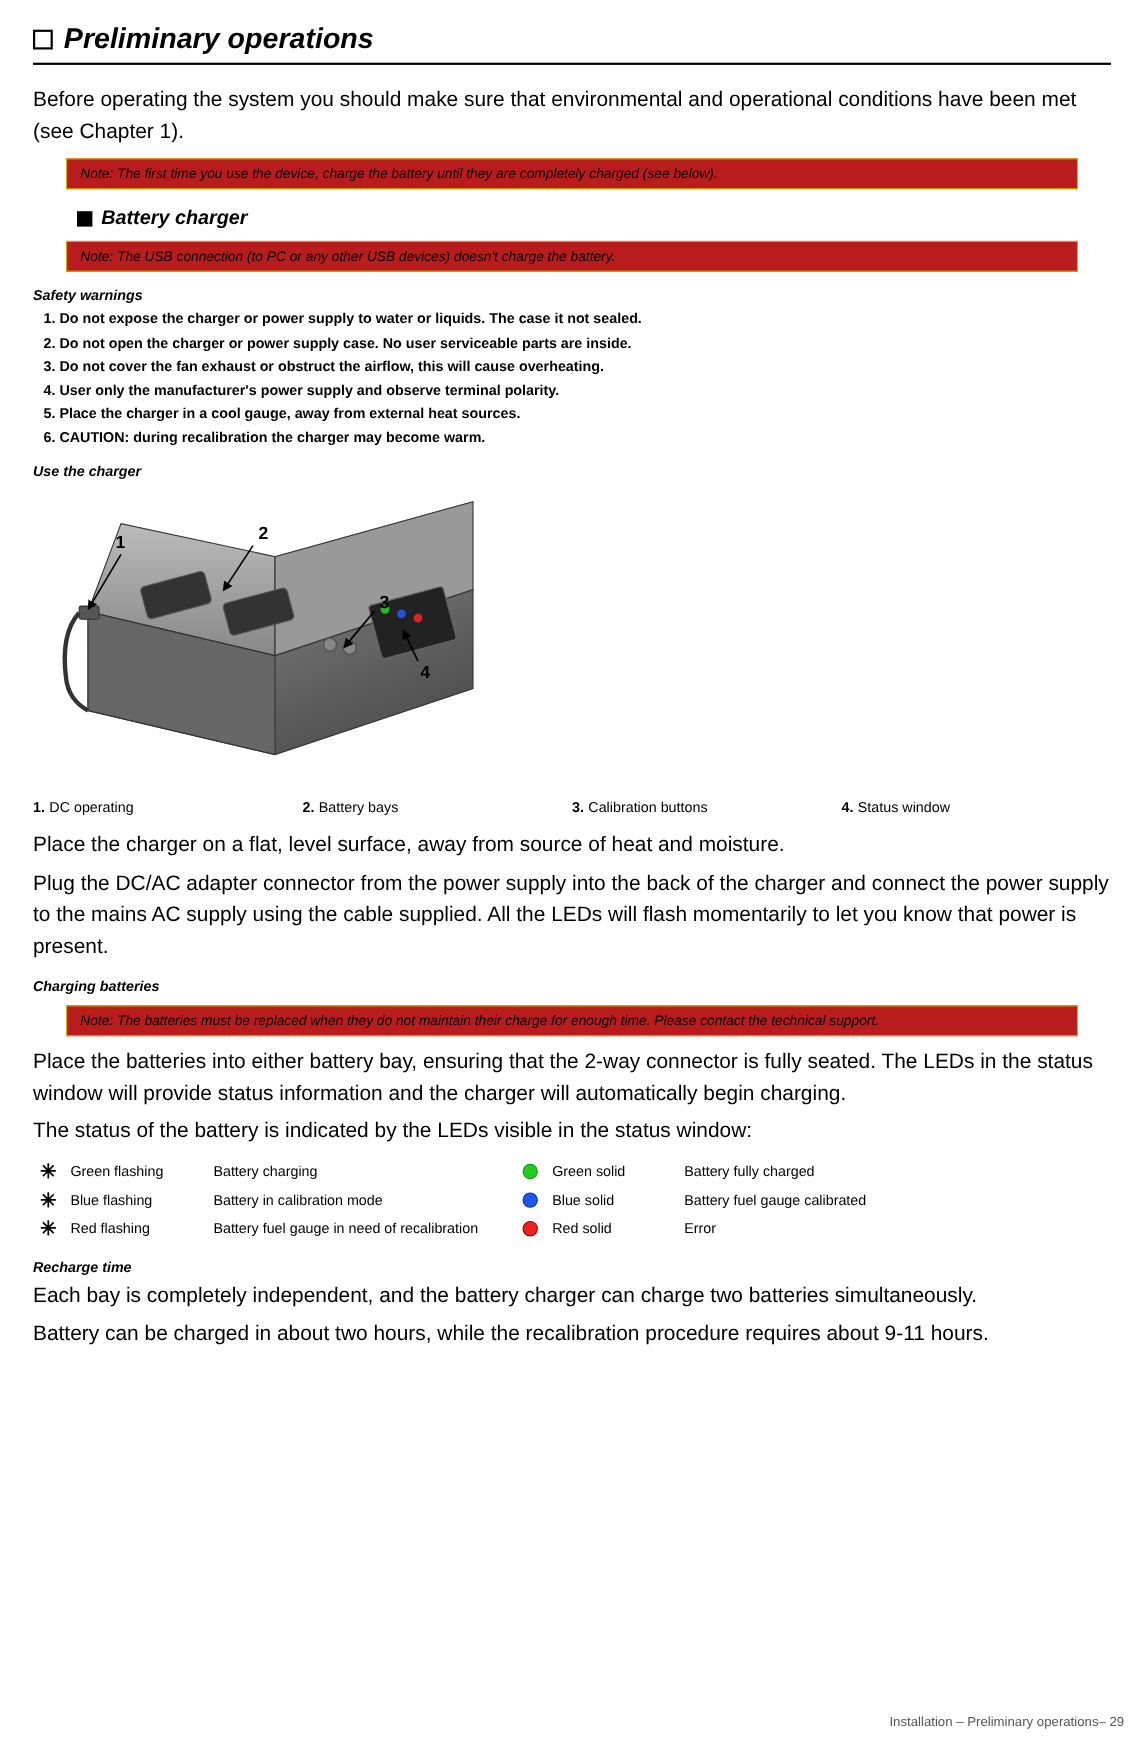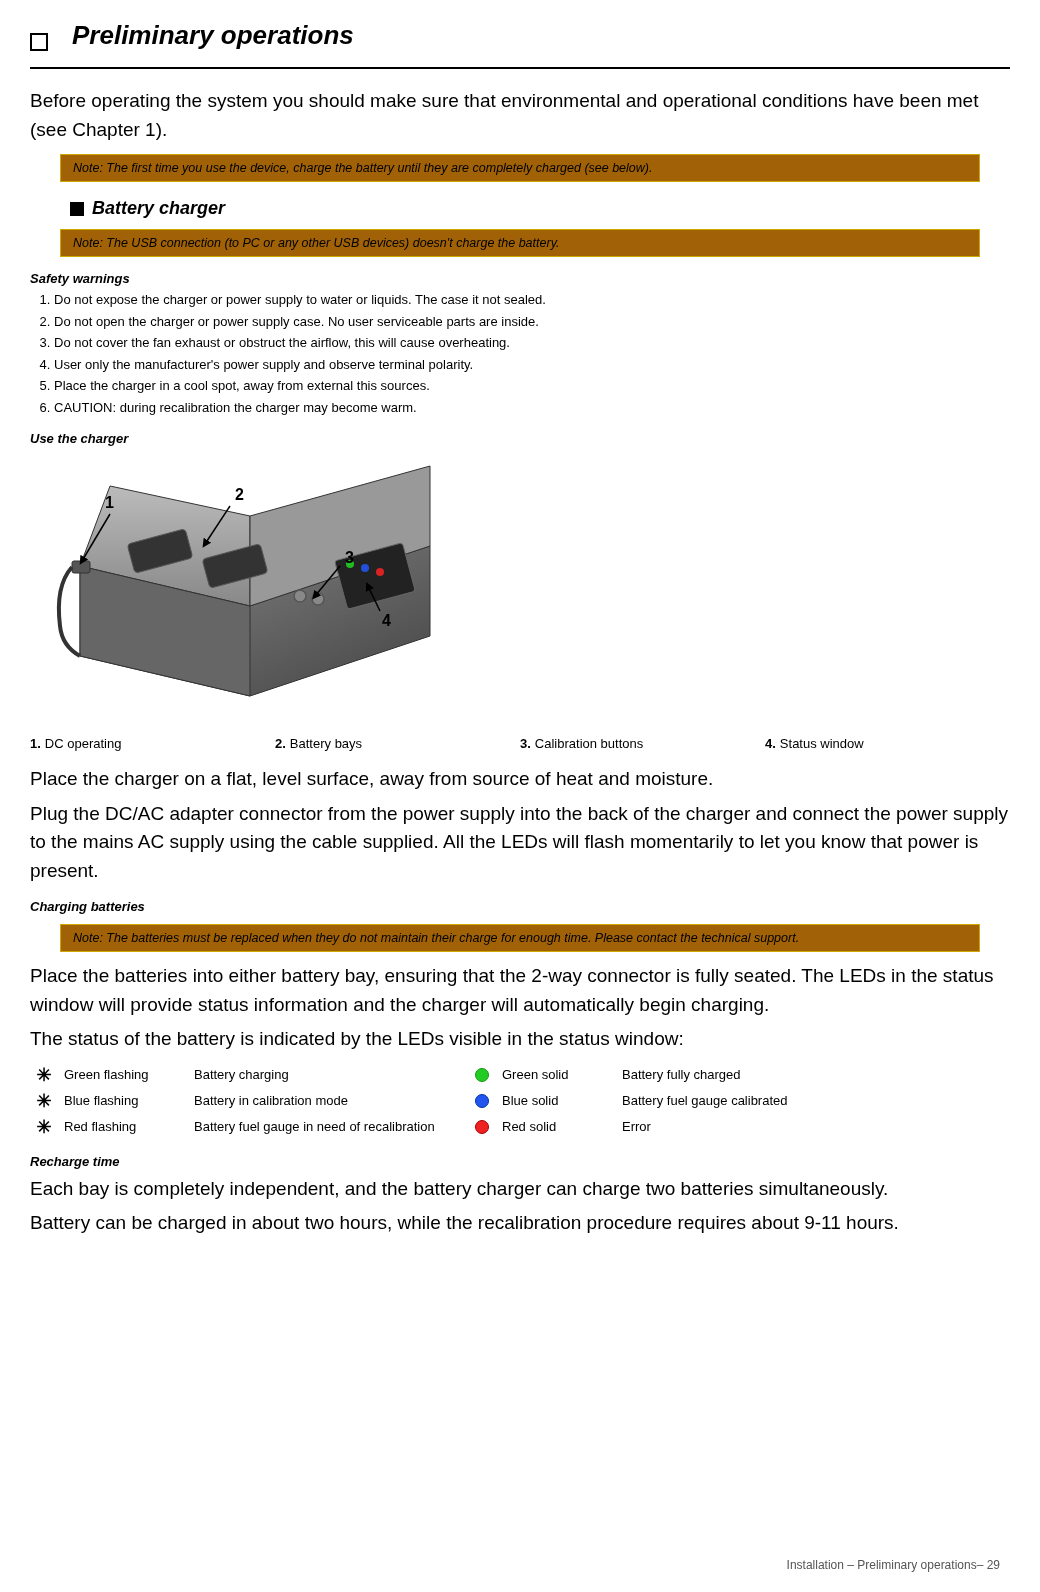--- a/index.html
+++ b/index.html
@@ -11,36 +11,36 @@
       width: 1040px;
       min-height: 1592px;
       padding: 20px 30px 40px 30px;
       position: relative;
     }
     .page-title {
       font-size: 26px;
       font-weight: bold;
       font-style: italic;
       border-bottom: 2px solid #000;
-      padding-bottom: 16px;
+      padding-bottom: 6px;
       margin-bottom: 18px;
       display: flex;
-      align-items: flex-end;
-      gap: 24px;
+      align-items: center;
+      gap: 10px;
     }
     .page-title-checkbox {
       width: 18px;
       height: 18px;
       border: 2px solid #000;
       display: inline-block;
       flex-shrink: 0;
     }
     .note-box {
       border: 1.5px solid #cca800;
-      background: #a16207;
+      background: #b91c1c;
       padding: 6px 12px;
       margin: 10px 30px;
       font-style: italic;
       font-size: 12.5px;
     }
     .section-heading {
       font-size: 18px;
       font-weight: bold;
       font-style: italic;
       margin: 16px 0 8px 0;
@@ -57,21 +57,21 @@
       flex-shrink: 0;
     }
     .subsection-label {
       font-weight: bold;
       font-style: italic;
       font-size: 13px;
       margin: 14px 0 4px 0;
     }
     p { margin: 6px 0; font-size: 19px; line-height: 1.5; }
     ol { margin: 4px 0 4px 24px; }
-    ol li { margin-bottom: 2px; font-size: 13px; line-height: 1.5; }
+    ol li { margin-bottom: 2px; font-size: 13px; line-height: 1.5; font-weight: bold; }
     .charger-diagram {
       display: flex;
       margin: 10px 0 10px 20px;
       position: relative;
     }
     
     .charger-labels-row {
       display: flex;
       gap: 0;
       margin: 4px 0 14px 0;
@@ -101,21 +101,21 @@
       border-radius: 50%;
       vertical-align: middle;
     }
     .led-green-solid { background: #22cc22; border: 1.5px solid #159915; }
     .led-blue-solid { background: #2255ee; border: 1.5px solid #0033aa; }
     .led-red-solid { background: #ee2222; border: 1.5px solid #aa0000; }
     .asterisk { font-size: 18px; font-weight: bold; color: #000; }
     .footer-text {
       position: absolute;
       bottom: 20px;
-      right: 40px;
+      right: 18px;
       font-size: 12px;
       color: #555;
     }
     .led-row td:first-child { width: 28px; text-align: center; }
     .led-row td:nth-child(2) { width: 130px; }
     .led-row td:nth-child(3) { width: 280px; }
     .led-row td:nth-child(4) { width: 28px; text-align: center; }
     .led-row td:nth-child(5) { width: 120px; margin-left: 25px; }
     .led-row td:nth-child(6) { }
   </style>
@@ -141,21 +141,21 @@
 <div class="note-box">
   <span>Note: The USB connection (to PC or any other USB devices) doesn't charge the battery.</span>
 </div>
 
 <div class="subsection-label">Safety warnings</div>
 <ol>
     <li>Do not expose the charger or power supply to water or liquids. The case it not sealed.</li>
     <li>Do not open the charger or power supply case. No user serviceable parts are inside.</li>
     <li>Do not cover the fan exhaust or obstruct the airflow, this will cause overheating.</li>
     <li>User only the manufacturer's power supply and observe terminal polarity.</li>
-    <li>Place the charger in a cool spot, away from external this sources.</li>
+    <li>Place the charger in a cool gauge, away from external heat sources.</li>
     <li>CAUTION: during recalibration the charger may become warm.</li>
   </ol>
 
 <div class="subsection-label">Use the charger</div>
 
 <div class="charger-diagram">
   <div style="position:relative; width:440px; height:270px;">
     
     <svg width="420" height="260" viewBox="0 0 420 260">
 

